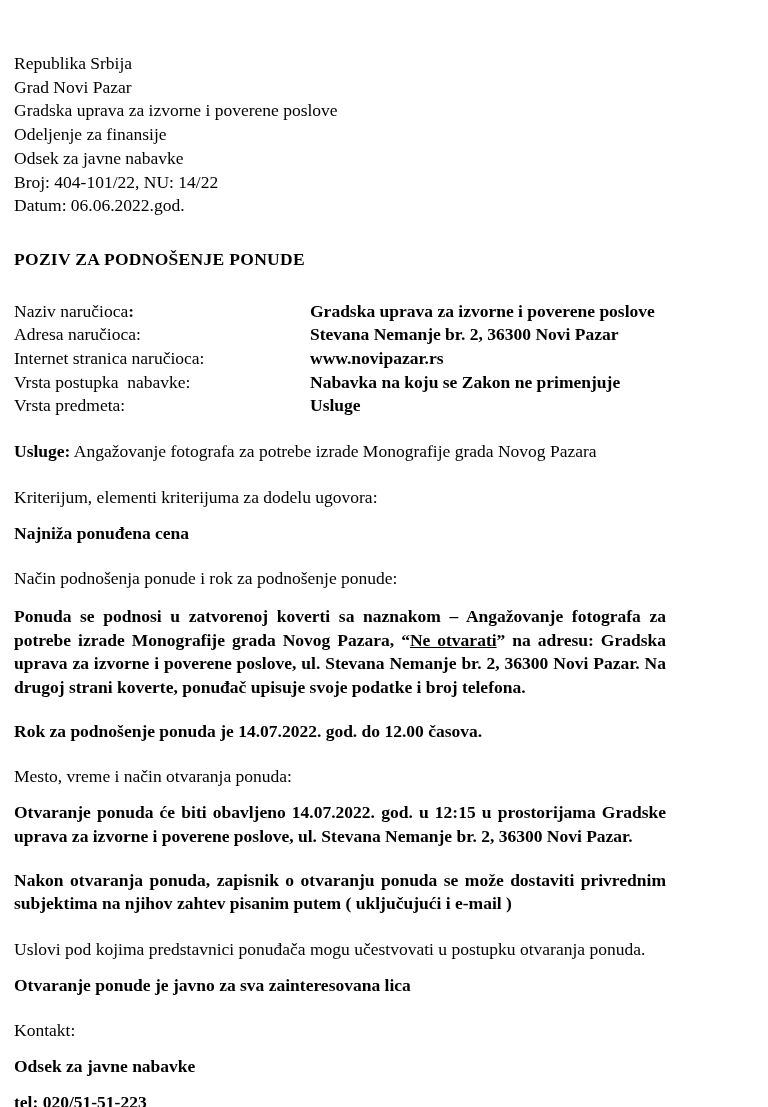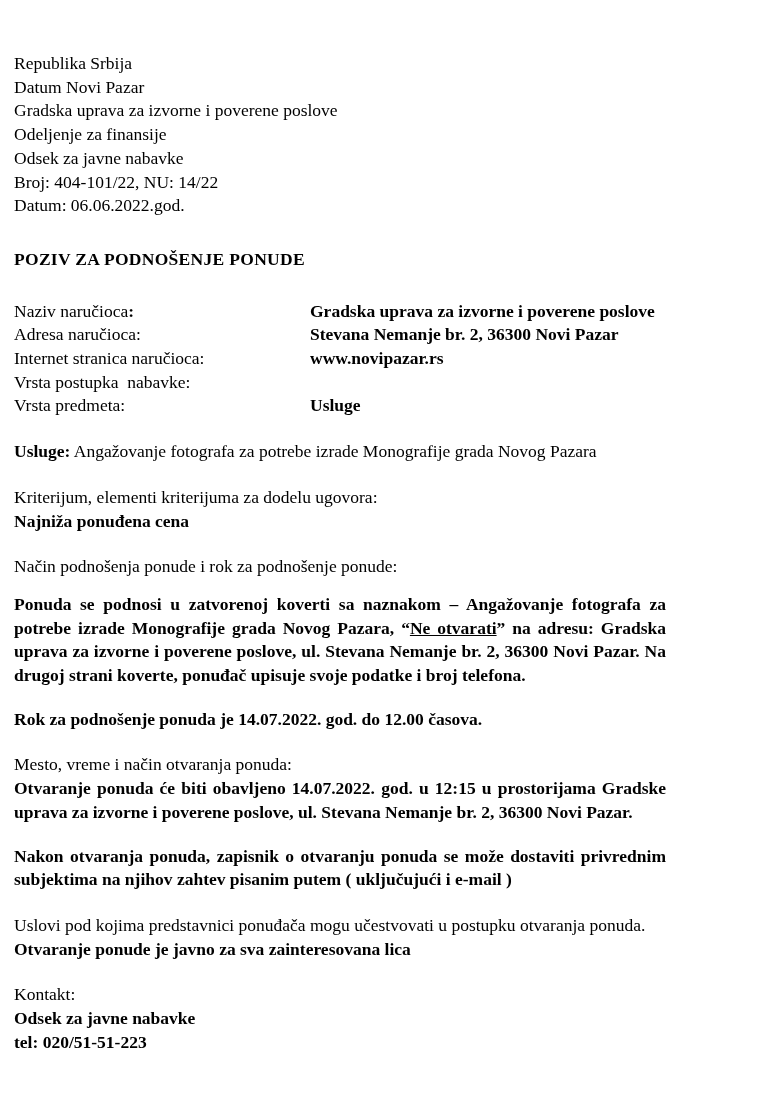--- a/index.html
+++ b/index.html
@@ -50,21 +50,21 @@
     font-weight: bold;
   }
   .field-value {
     font-weight: bold;
     white-space: pre;
   }
   .para {
     margin-top: 22px;
   }
   .para-tight {
-    margin-top: 0;
+    margin-top: 12px;
   }
   .b {
     font-weight: bold;
   }
   .just-bold {
     font-weight: bold;
     text-align: justify;
     text-justify: inter-word;
     margin-right: 12px;
   }
@@ -74,21 +74,21 @@
   .spacer-lg { height: 20px; }
   .spacer-md { height: 14px; }
 </style>
 </head>
 <body>
 
 <div class="page">
 
   <div class="hdr-block">
     <div class="hdr-line">Republika Srbija</div>
-    <div class="hdr-line">Datum Novi Pazar</div>
+    <div class="hdr-line">Grad Novi Pazar</div>
     <div class="hdr-line">Gradska uprava za izvorne i poverene poslove</div>
     <div class="hdr-line">Odeljenje za finansije</div>
     <div class="hdr-line">Odsek za javne nabavke</div>
     <div class="hdr-line">Broj: 404-101/22, NU: 14/22</div>
     <div class="hdr-line">Datum: 06.06.2022.god.</div>
   </div>
 
   <div class="doc-title">POZIV ZA PODNOŠENJE PONUDE</div>
 
   <div class="fields">
@@ -104,20 +104,21 @@
     </div>
 
     <div class="field-row">
       <div class="field-label"><span>Internet stranica naručioca</span><span>:</span></div>
       <div class="field-value">www.novipazar.rs</div>
     </div>
 
 
     <div class="field-row">
       <div class="field-label"><span>Vrsta postupka  nabavke</span><span>:</span></div>
+      <div class="field-value">Nabavka na koju se Zakon ne primenjuje</div>
     </div>
 
     <div class="field-row">
       <div class="field-label"><span>Vrsta predmeta</span><span>:</span></div>
       <div class="field-value">Usluge</div>
     </div>
 
   </div>
 
   <div class="para"><span class="b">Usluge:</span><span> Angažovanje fotografa za potrebe izrade Monografije grada Novog Pazara</span></div>

